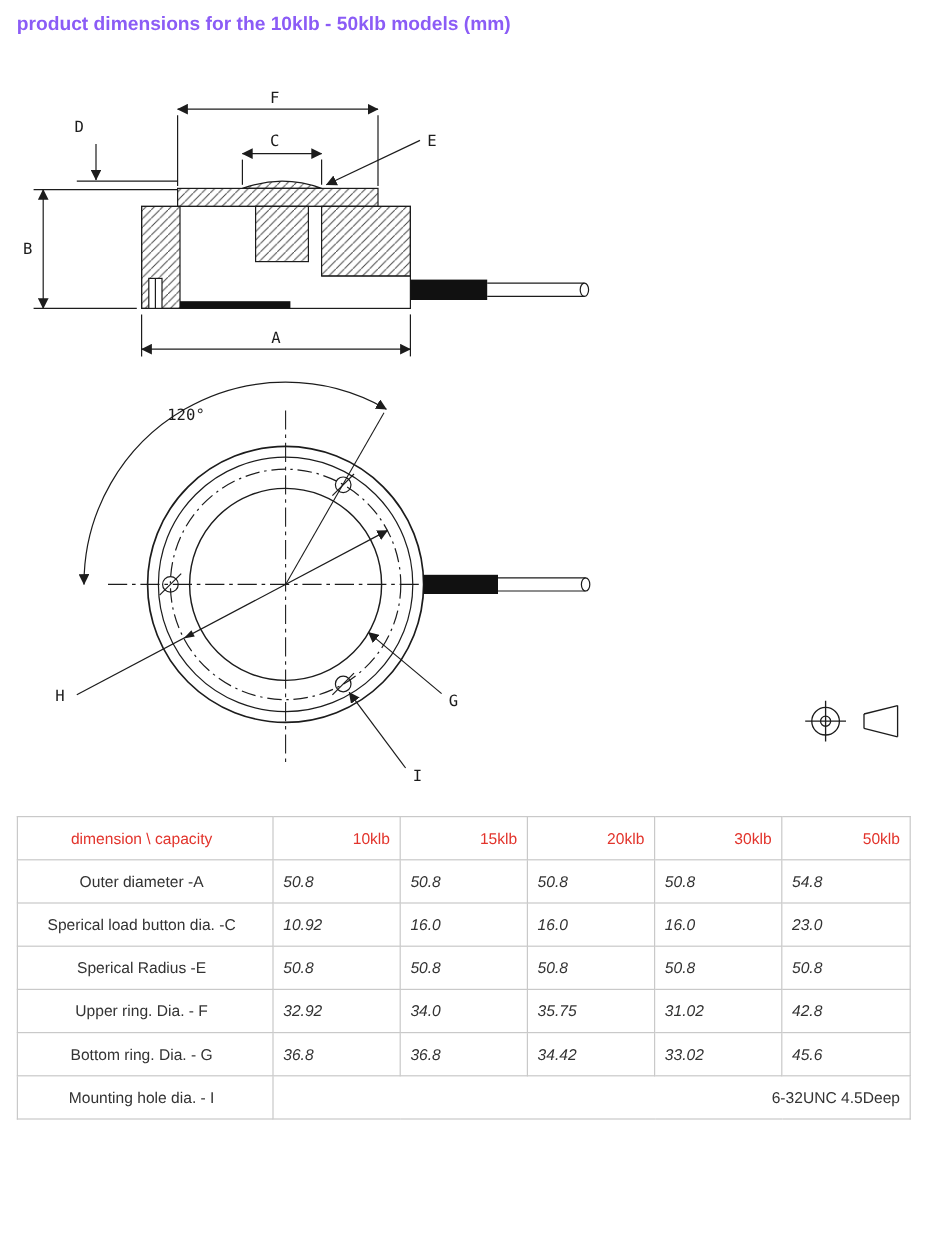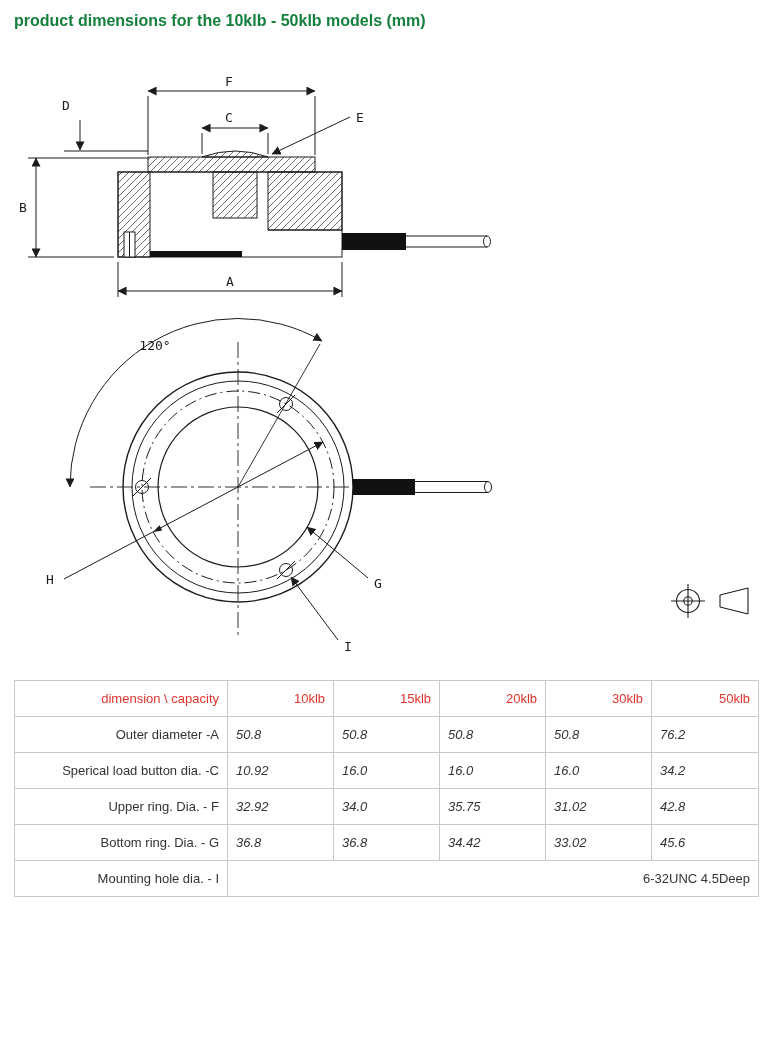--- a/index.html
+++ b/index.html
@@ -3,38 +3,38 @@
 <meta charset="utf-8">
 <style>
   html,body { margin:0; padding:0; }
   body {
     width:772px; height:1049px; background:#ffffff; position:relative;
     font-family:"Liberation Sans", sans-serif;
     color:#333;
   }
   .title {
     position:absolute; left:14px; top:12px;
-    font-size:16px; font-weight:600; color:#15803d;text-align:right;
+    font-size:16px; font-weight:600; color:#8b5cf6;text-align:right;
   }
   svg.drawing { position:absolute; left:0; top:0; }
   svg text {
     font-family:"DejaVu Sans Mono", monospace;
     font-size:13px; fill:#1c1c1c; stroke:none;
   }
   table.dims {
     position:absolute; left:14px; top:680px; width:744px;
     border-collapse:collapse; table-layout:fixed;
     font-size:13px; color:#333;
   }
   .dims th, .dims td {
     border:1px solid #c9c9c9; height:35px; padding:0 8px;
     font-weight:400; background:#fff;
   }
   .dims th { color:#e2342c; text-align:right; }
-  .dims th.first, .dims td.first { text-align:right; padding-left:2px; }
+  .dims th.first, .dims td.first { text-align:center; padding-left:2px; }
   .dims td.val { text-align:left;font-style:italic; }
   .dims td.merged { text-align:right; }
 </style>
 </head>
 <body>
 
 <div class="title">product dimensions for the 10klb - 50klb models (mm)</div>
 
 <svg class="drawing" width="772" height="672" viewBox="0 0 772 672">
   <defs>
@@ -199,29 +199,37 @@
     <th>20klb</th>
     <th>30klb</th>
     <th>50klb</th>
   </tr>
   <tr>
     <td class="first">Outer diameter -A</td>
     <td class="val">50.8</td>
     <td class="val">50.8</td>
     <td class="val">50.8</td>
     <td class="val">50.8</td>
-    <td class="val">76.2</td>
+    <td class="val">54.8</td>
   </tr>
   <tr>
     <td class="first">Sperical load button dia. -C</td>
     <td class="val">10.92</td>
     <td class="val">16.0</td>
     <td class="val">16.0</td>
     <td class="val">16.0</td>
-    <td class="val">34.2</td>
+    <td class="val">23.0</td>
+  </tr>
+  <tr>
+    <td class="first">Sperical Radius -E</td>
+    <td class="val">50.8</td>
+    <td class="val">50.8</td>
+    <td class="val">50.8</td>
+    <td class="val">50.8</td>
+    <td class="val">50.8</td>
   </tr>
   <tr>
     <td class="first">Upper ring. Dia. - F</td>
     <td class="val">32.92</td>
     <td class="val">34.0</td>
     <td class="val">35.75</td>
     <td class="val">31.02</td>
     <td class="val">42.8</td>
   </tr>
   <tr>

